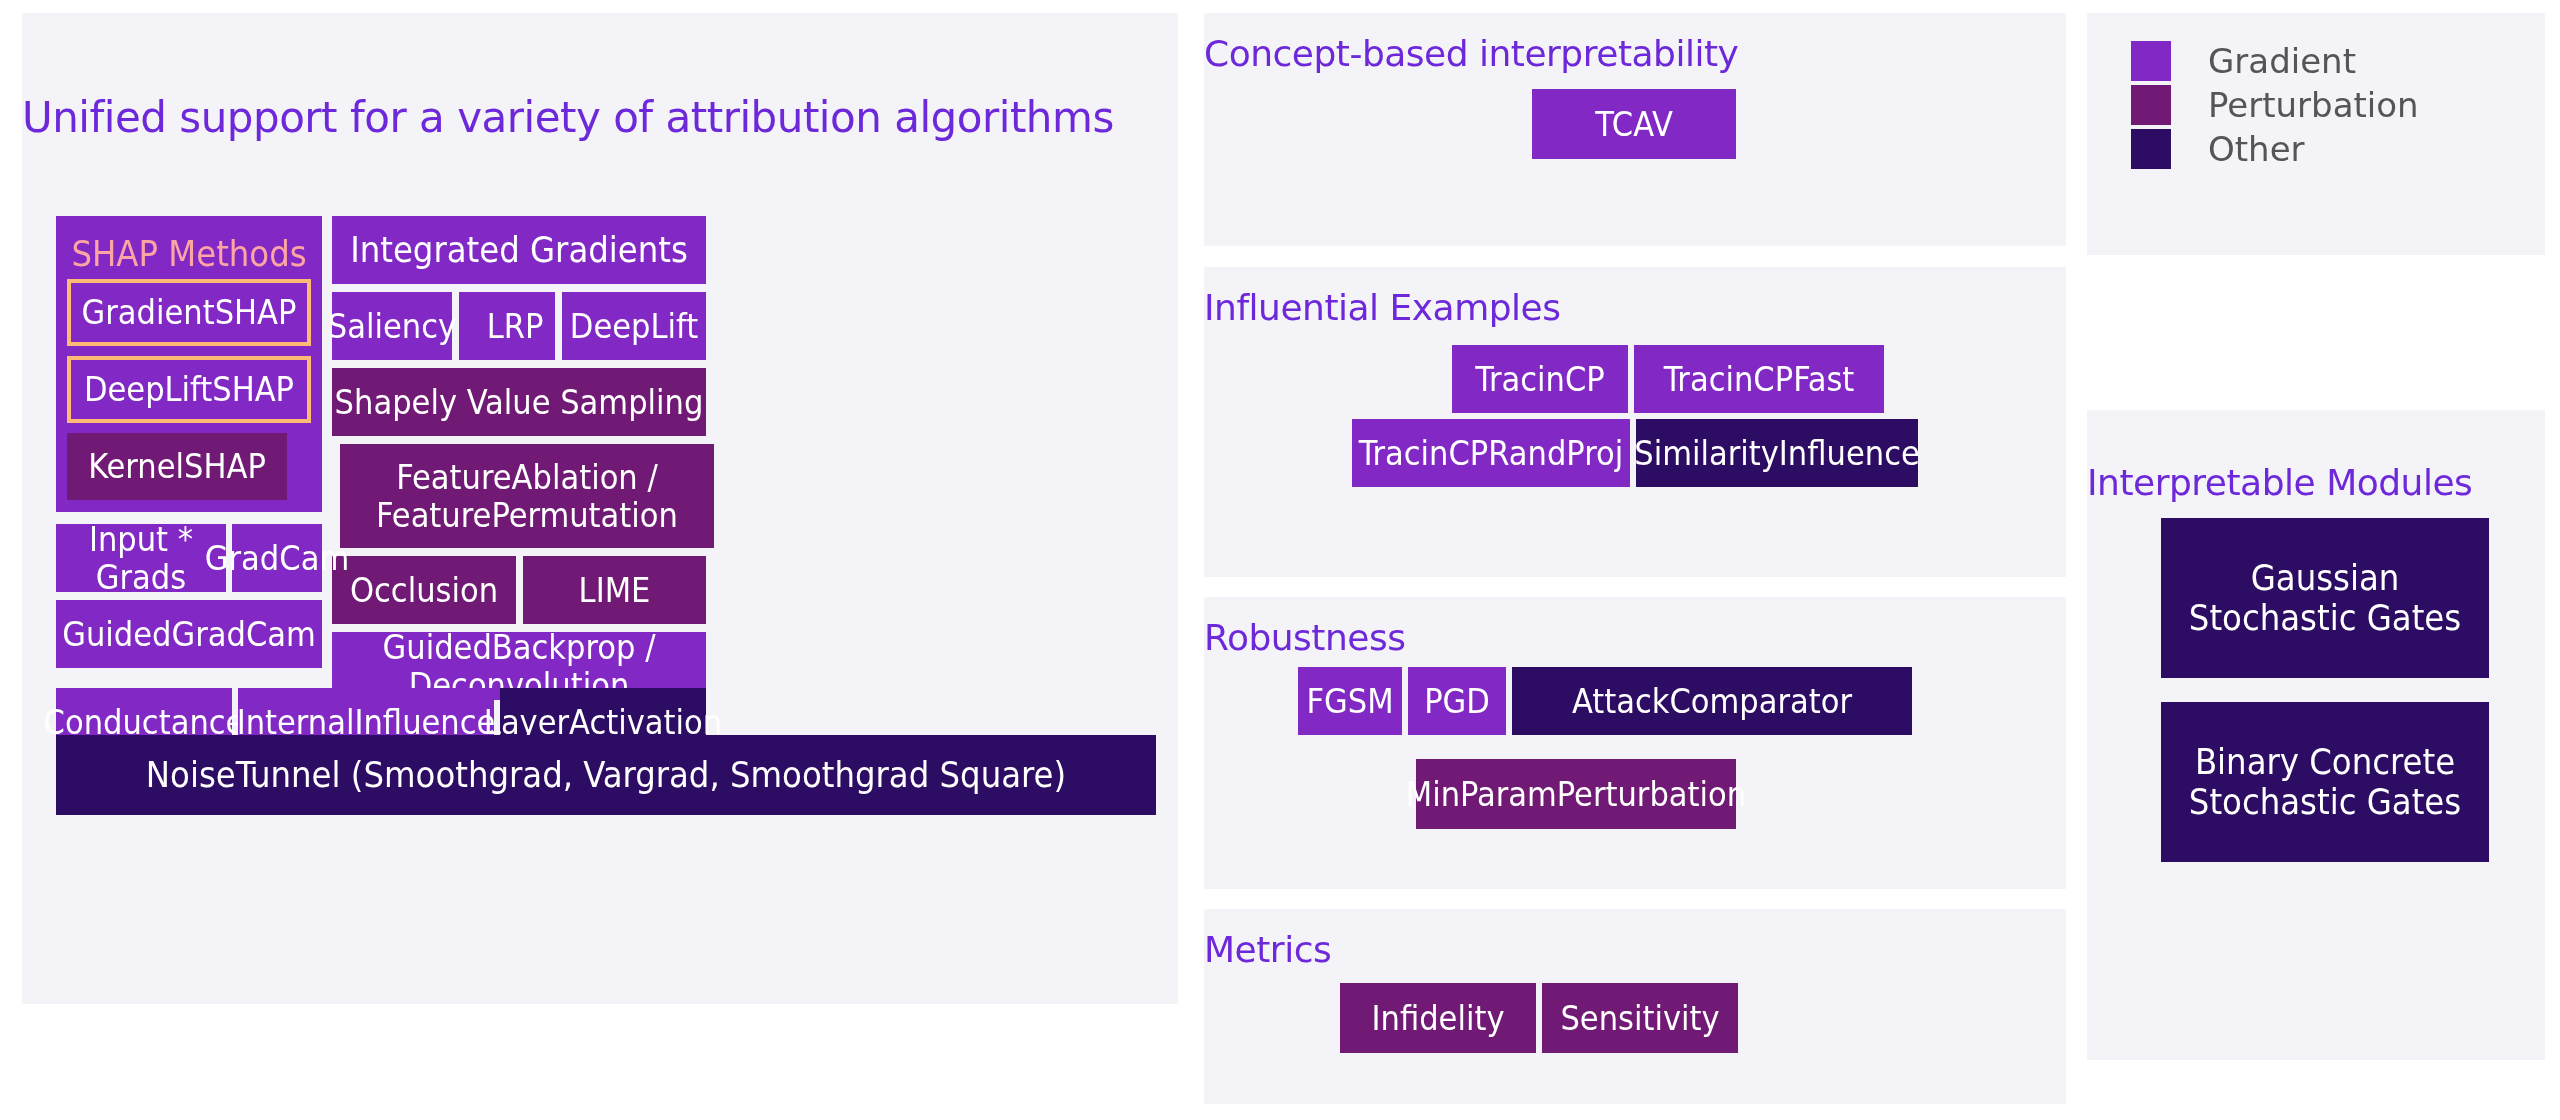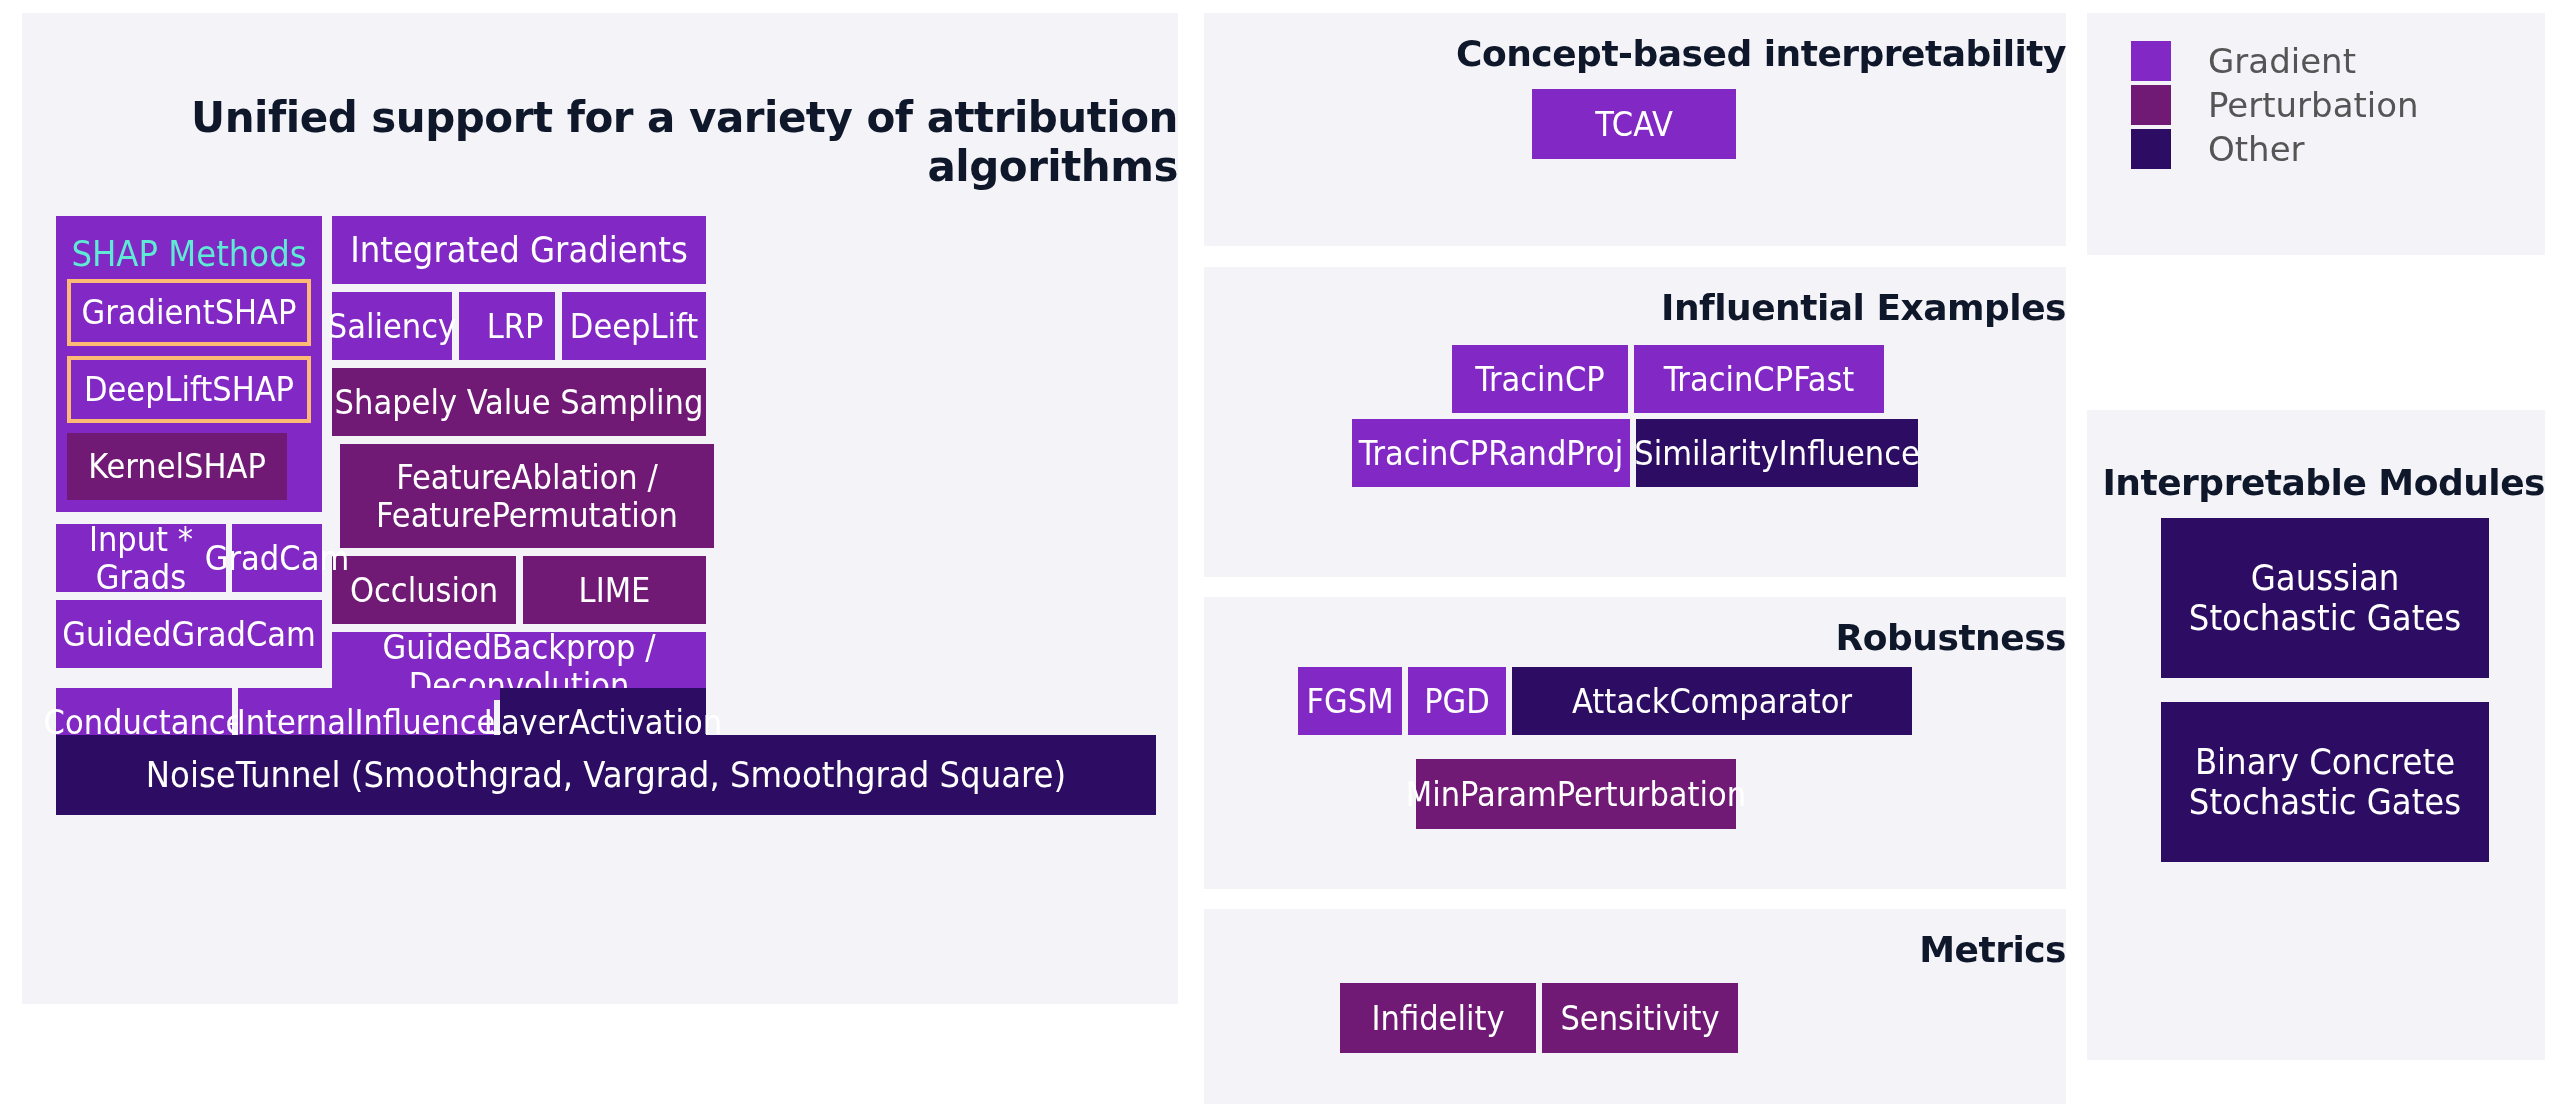--- a/index.html
+++ b/index.html
@@ -9,24 +9,24 @@
     font-family:"DejaVu Sans Condensed","Liberation Sans",sans-serif;
     overflow:hidden;
     position:relative;
   }
   .panel{
     position:absolute;
     background:#f4f3f8;
     box-sizing:border-box;
   }
   .sec-title{
-    text-align:right;
-    color:#0f172a;
+    text-align:left;
+    color:#6d28d9;
     font-family:"DejaVu Sans","Liberation Sans",sans-serif;
-    font-weight:bold;
+    font-weight:normal;
     letter-spacing:-0.5px;
   }
   .box{
     position:absolute;
     box-sizing:border-box;
     color:#ffffff;
     display:flex;
     align-items:center;
     justify-content:center;
     text-align:center;
@@ -44,21 +44,21 @@
   #left-panel{left:22px;top:13px;width:1156px;height:991px;}
   #left-title{
     position:absolute;left:0;top:80px;width:1156px;
     font-size:42px;
   }
 
   
   #shap-container{left:34px;top:203px;width:266px;height:296px;}
   #shap-heading{
     position:absolute;left:0;top:18px;width:266px;
-    text-align:center;color:#5eead4;font-size:36px;font-weight:300;
+    text-align:center;color:#fca5a5;font-size:36px;font-weight:300;
     font-family:"DejaVu Sans Condensed","Liberation Sans",sans-serif;
   }
   #gradshap{left:11px;top:63px;width:244px;height:67px;font-size:34px;}
   #deepliftshap{left:11px;top:140px;width:244px;height:67px;font-size:34px;}
   #kernelshap{left:11px;top:217px;width:220px;height:67px;font-size:34px;}
 
   
   #panel-concept{left:1204px;top:13px;width:862px;height:233px;}
   #panel-influential{left:1204px;top:267px;width:862px;height:310px;}
   #panel-robust{left:1204px;top:597px;width:862px;height:292px;}

